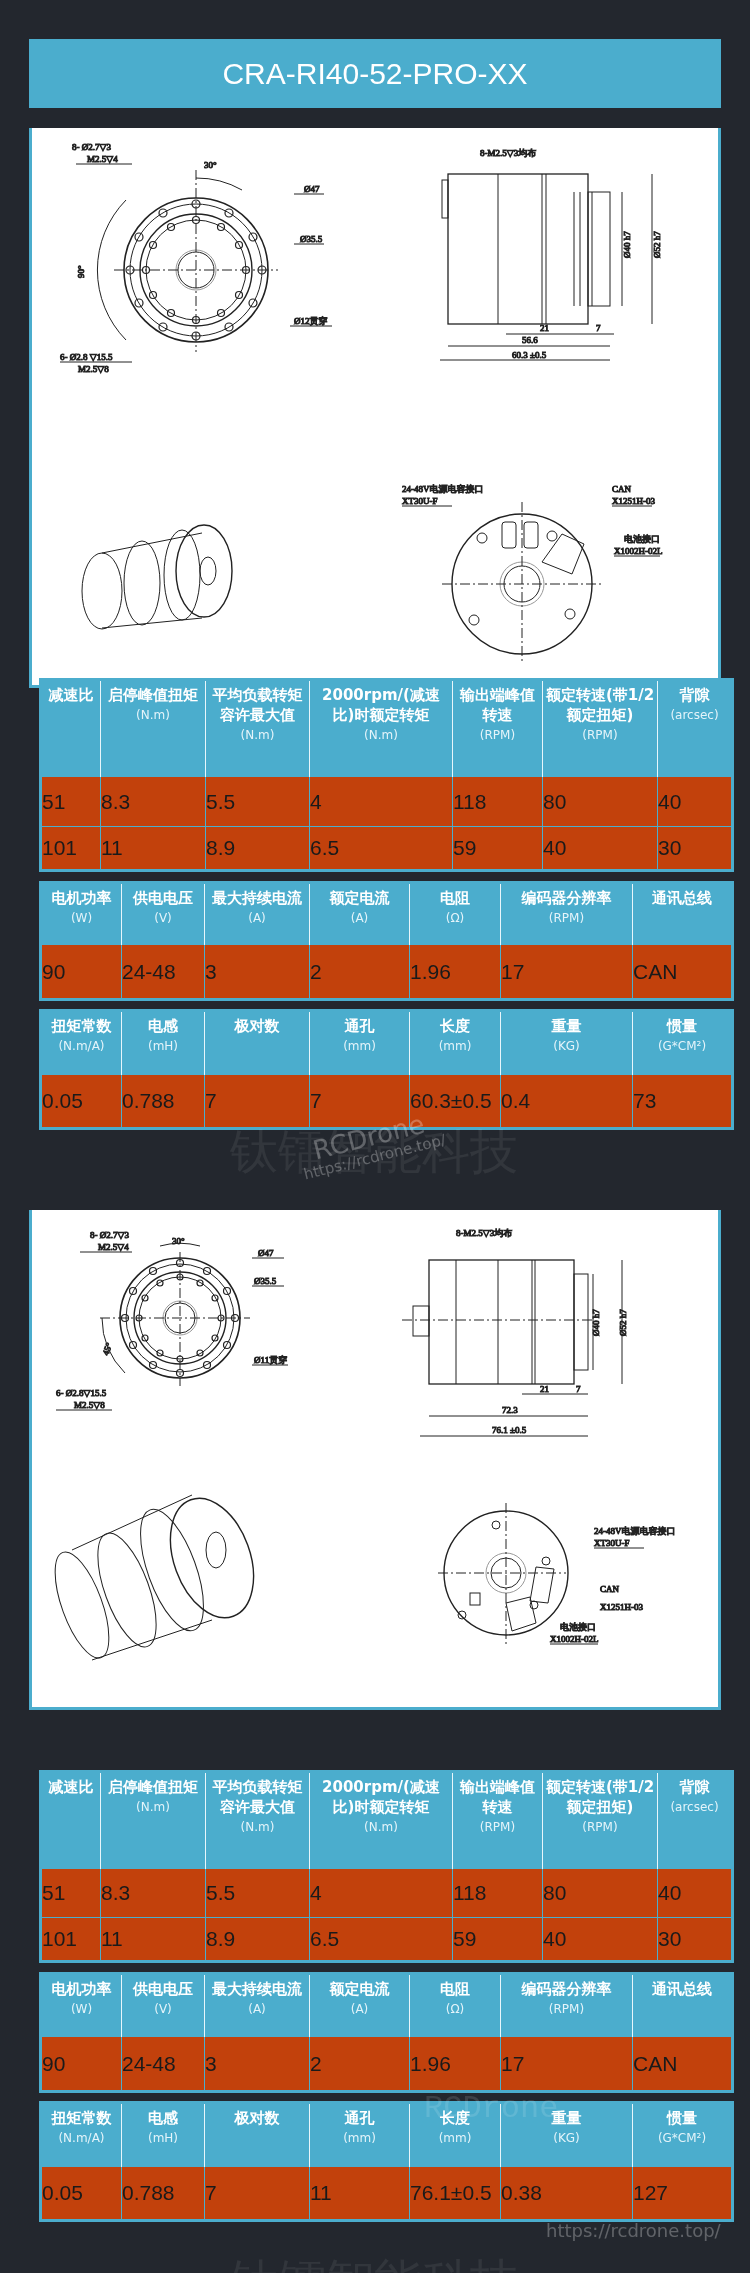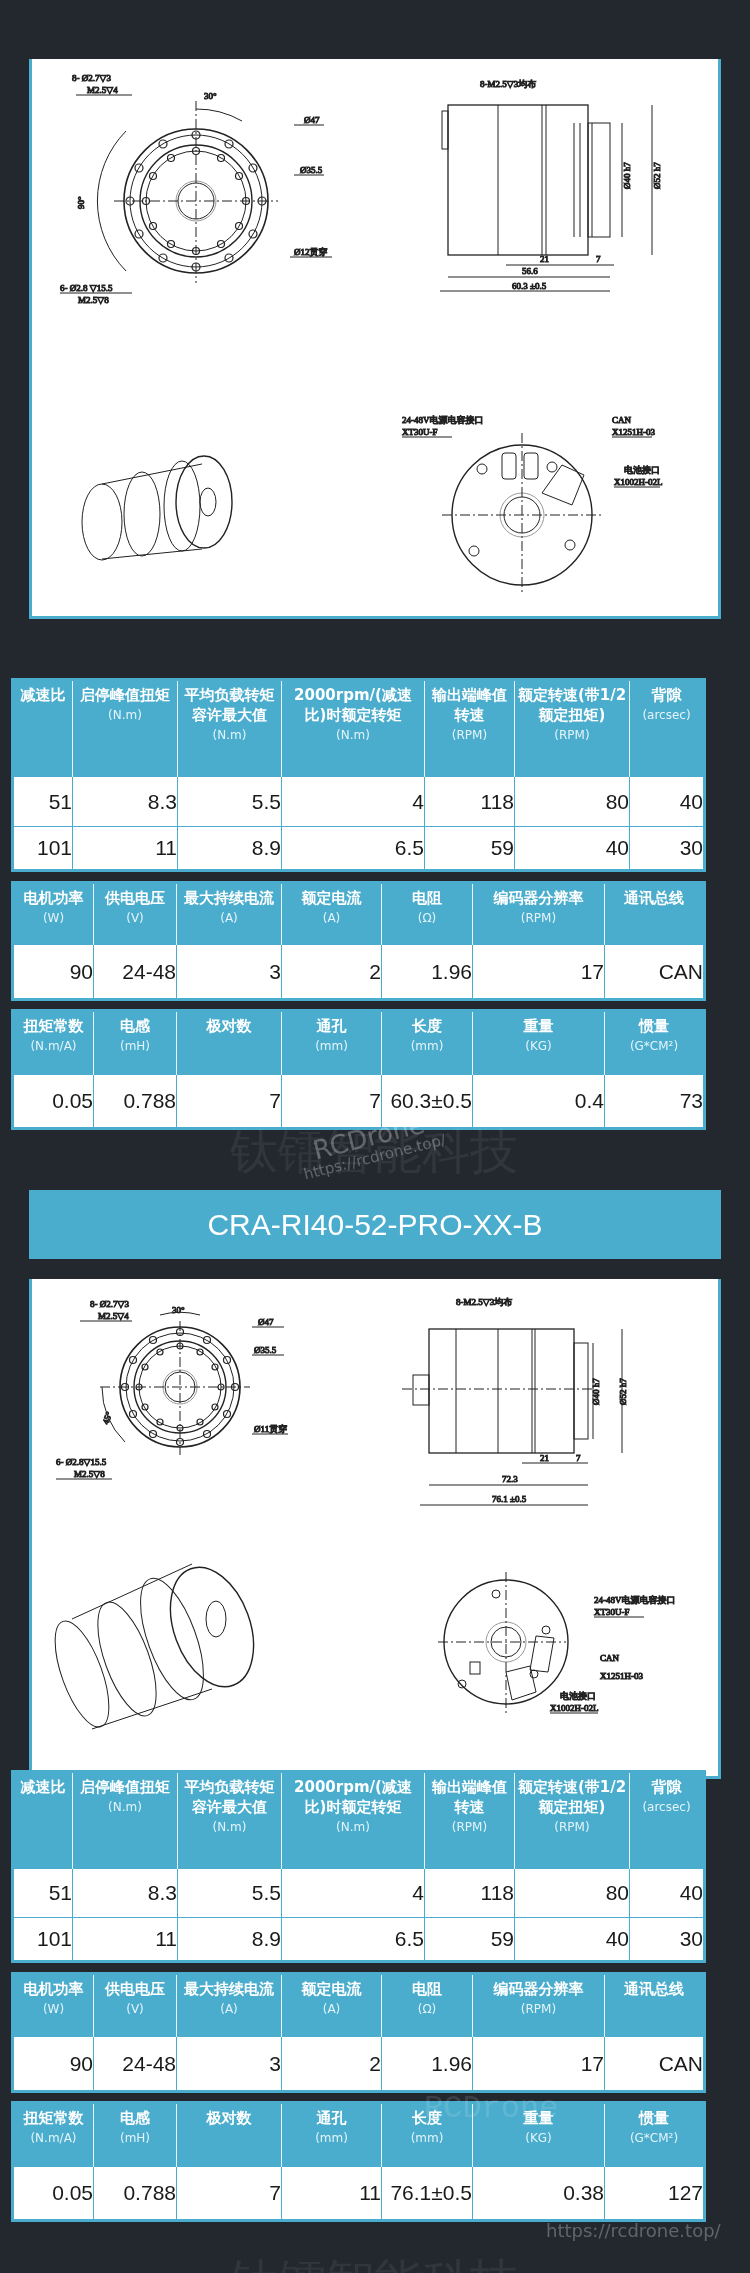--- a/index.html
+++ b/index.html
@@ -17,41 +17,42 @@
   .title-bar {
     background: #4badcd; color: #ffffff; text-align: center;
     font-size: 30px; height: 69px; line-height: 69px; letter-spacing: 0px;
   }
   .drawing {
     background: #ffffff; border: 3px solid #4badcd; border-top: none;
     box-sizing: border-box; position: relative; margin-top: 20px;
   }
   .drawing svg { position: absolute; left: 0; top: 0; }
   table.spec {
-    position: absolute; left: 11px; width: 692px; border-collapse: collapse;
+    position: absolute; left: 39px; width: 692px; border-collapse: collapse;
     table-layout: fixed; border: 3px solid #4badcd;
   }
   table.spec th {
     background: #4badcd; color: #ffffff; font-weight: bold; vertical-align: top;
     font-family: "DejaVu Sans", sans-serif; font-size: 15px; line-height: 20px;
     border-left: 1px solid #e8f6fb; padding: 4px 2px 0 2px; text-align: center;
   }
   table.spec th:first-child { border-left: none; }
   table.spec th .unit { display: block; font-weight: normal; font-size: 12px; color: #e4f4fa; line-height: 20px; }
   table.spec td {
-    background: #ffffff; color: #1a1a1a; text-align: right; font-size: 21px;
+    background: #c2410c; color: #1a1a1a; text-align: left; font-size: 21px;
     border-left: 1px solid #4badcd; border-top: 1px solid #4badcd; padding: 0;
   }
   table.spec td:first-child { border-left: none; }
   .tiny { font-family: "Liberation Serif", serif; font-size: 9px; fill: #222; }
 </style>
 </head>
 <body>
 
 <div class="panel" style="top:39px;">
+  <div class="title-bar">CRA-RI40-52-PRO-XX</div>
   <div class="drawing" style="height:560px;">
     <svg width="692" height="560" viewBox="0 0 692 560" fill="none" stroke="#222" stroke-width="1">
 
       <g transform="translate(164,142)">
         <circle r="72" stroke-width="1.6"></circle>
           <circle r="66"></circle>
           <circle r="56" stroke-width="1.4"></circle>
           <circle r="50"></circle>
         <circle r="18"></circle>
           <circle r="20" stroke="#999"></circle>
@@ -265,21 +266,20 @@
     <td>73</td>
   </tr>
 </tbody>
   </table>
 
 <div class="wm" style="left:230px;top:1120px;font-size:48px;">钛镭智能科技</div>
 <div class="wm wm-url" style="left:312px;top:1122px;font-size:26px;transform:rotate(-14deg);">RCDrone</div>
 <div class="wm wm-url" style="left:302px;top:1148px;font-size:15px;transform:rotate(-14deg);">https://rcdrone.top/</div>
 
 <div class="panel" style="top:1190px;">
-  <div class="title-bar">CRA-RI40-52-PRO-XX-B</div>
   <div class="drawing" style="height:500px;">
     <svg width="692" height="500" viewBox="0 0 692 500" fill="none" stroke="#222" stroke-width="1">
 
       <g transform="translate(148,108)">
         <circle r="60" stroke-width="1.6"></circle>
           <circle r="54"></circle>
           <circle r="46" stroke-width="1.4"></circle>
           <circle r="41"></circle>
         <circle r="15"></circle>
           <circle r="17" stroke="#999"></circle>

